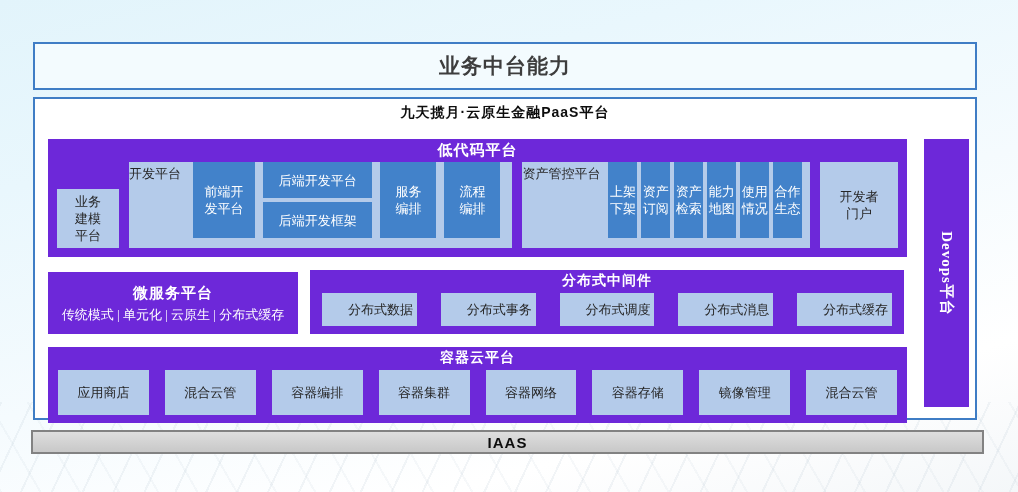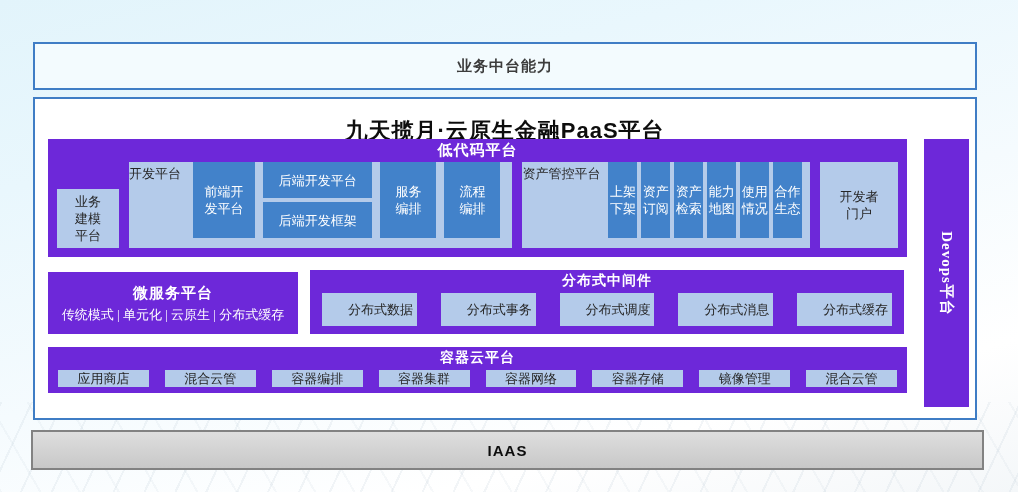--- a/index.html
+++ b/index.html
@@ -12,28 +12,28 @@
     position:absolute; left:0; right:0; bottom:0; height:90px; pointer-events:none;
     background:
       repeating-linear-gradient(115deg, rgba(185,200,212,0.18) 0 2px, transparent 2px 28px),
       repeating-linear-gradient(60deg, rgba(185,200,212,0.12) 0 2px, transparent 2px 34px);
   }
   .top-box {
     position:absolute; left:33px; top:42px; width:944px; height:48px;
     box-sizing:border-box; border:2px solid #3f7dc5; background:#f3fbfe;
     display:flex; align-items:center; justify-content:center;
   }
-  .top-box span { font-size:15px; font-weight:bold; color:#3d3d3d; letter-spacing:1px; }
+  .top-box span { font-size:21px; font-weight:bold; color:#3d3d3d; letter-spacing:1px; }
   .main-box {
     position:absolute; left:33px; top:97px; width:944px; height:323px;
     box-sizing:border-box; border:2px solid #3f7dc5; background:#ffffff;
   }
   .main-title {
-    position:absolute; left:0; top:17px; width:100%; text-align:center;
-    font-size:22px; font-weight:bold; color:#0d0d0d; letter-spacing:1px;
+    position:absolute; left:0; top:5px; width:100%; text-align:center;
+    font-size:14px; font-weight:bold; color:#0d0d0d; letter-spacing:1px;
   }
   .section { position:absolute; background:#6d28d9; box-sizing:border-box;font-family:Liberation Serif, serif; }
   .sec-title {
     text-align:center; color:#ffffff; font-weight:bold; font-size:15px;
     line-height:23px; height:23px; letter-spacing:1px; flex:none;
   }
   .sec-title.small { font-size:14px; line-height:21px; height:21px; }
   
   .lowcode { left:13px; top:40px; width:859px; height:118px; display:flex; flex-direction:column; }
   .lowcode-row { flex:1; display:flex; padding:0 9px 9px 9px; gap:10px; }
@@ -62,35 +62,35 @@
   .stack .bluebox { flex:1; }
   
   .micro { left:13px; top:173px; width:250px; height:62px; display:flex; flex-direction:column; justify-content:center; gap:3px; }
   .micro .sec-title { height:auto; line-height:20px; }
   .micro-sub { text-align:center; color:#ffffff; font-size:13px; }
   
   .middleware { left:275px; top:171px; width:594px; height:64px; display:flex; flex-direction:column; }
   .mw-row { flex:1; display:flex; gap:24px; padding:2px 12px 8px 12px; }
   .mw-row .lightbox { flex:1;padding-left:22px; }
   
-  .ccloud { left:13px; top:248px; width:859px; height:46px; display:flex; flex-direction:column; }
+  .ccloud { left:13px; top:248px; width:859px; height:76px; display:flex; flex-direction:column; }
   .cc-row { flex:1; display:flex; gap:16px; padding:2px 10px 8px 10px; }
   .cc-row .lightbox { flex:1; }
   
   .devops {
     left:889px; top:40px; width:45px; height:268px;
     display:flex; align-items:center; justify-content:center;
   }
   .devops-text {
     transform:rotate(90deg); white-space:nowrap; color:#ffffff;
     font-weight:bold; font-size:15px; letter-spacing:1px;
   }
   
   .iaas {
-    position:absolute; left:31px; top:430px; width:953px; height:40px;
+    position:absolute; left:31px; top:430px; width:953px; height:24px;
     box-sizing:border-box; border:2px solid #828282;
     background:linear-gradient(180deg,#dedede,#c8c8c8);
     display:flex; align-items:center; justify-content:center;
   }
   .iaas span { font-size:15px; font-weight:bold; color:#0d0d0d; letter-spacing:1px; }
 </style>
 </head>
 <body>
 
 <div class="canvas">

